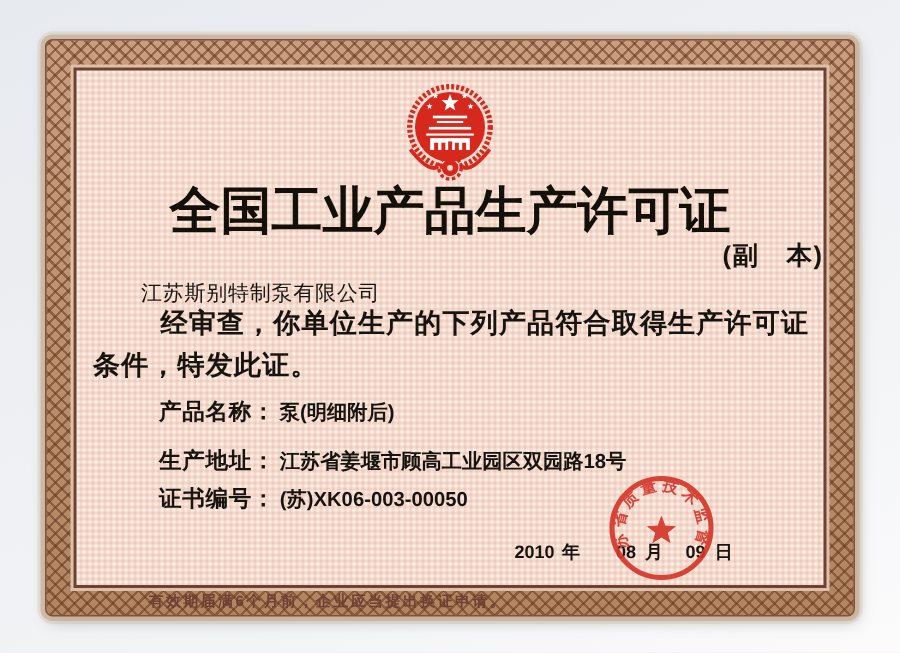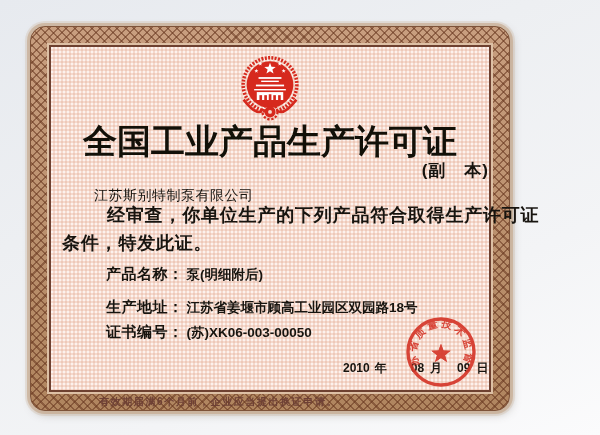--- a/index.html
+++ b/index.html
@@ -4,28 +4,28 @@
 <style>
   * { margin:0; padding:0; box-sizing:border-box; }
   html,body { width:600px; height:435px; overflow:hidden; }
   body {
     font-family:"Liberation Sans","DejaVu Sans",sans-serif;
     background:linear-gradient(155deg,#e7eaef 0%,#edeff2 35%,#f3f4f6 70%,#fbfbfc 100%);
     position:relative;
   }
   
   .certificate {
-    position:absolute; left:30px; top:26px; width:480px; height:385px;
+    position:absolute; left:30px; top:26px; width:540px; height:385px;
     background-color:#bd9274;
     background-image:
       repeating-linear-gradient(45deg, rgba(105,56,32,.55) 0 1.5px, transparent 1.5px 6px),
       repeating-linear-gradient(-45deg, rgba(105,56,32,.55) 0 1.5px, transparent 1.5px 6px),
       linear-gradient(#c89e7f,#b0855f);
     border:1px solid #7e5339;
-    border-radius:15px;
+    border-radius:5px;
     box-shadow:0 0 0 3px rgba(198,169,141,.65), 0 0 0 5px rgba(210,190,170,.35), 2px 3px 10px rgba(120,110,100,.45);
   }
   .cert-inner {
     position:absolute; left:18px; top:18px; right:18px; bottom:18px;
     border:2px solid #6e4130;
     box-shadow:0 0 0 2px #ddc0a5;
     background-color:#f5d9cd;
     background-image:
       radial-gradient(circle at 1px 1px, rgba(255,255,255,.65) .8px, transparent 1.2px),
       radial-gradient(circle at 3px 3px, rgba(232,190,172,.6) .8px, transparent 1.2px);

